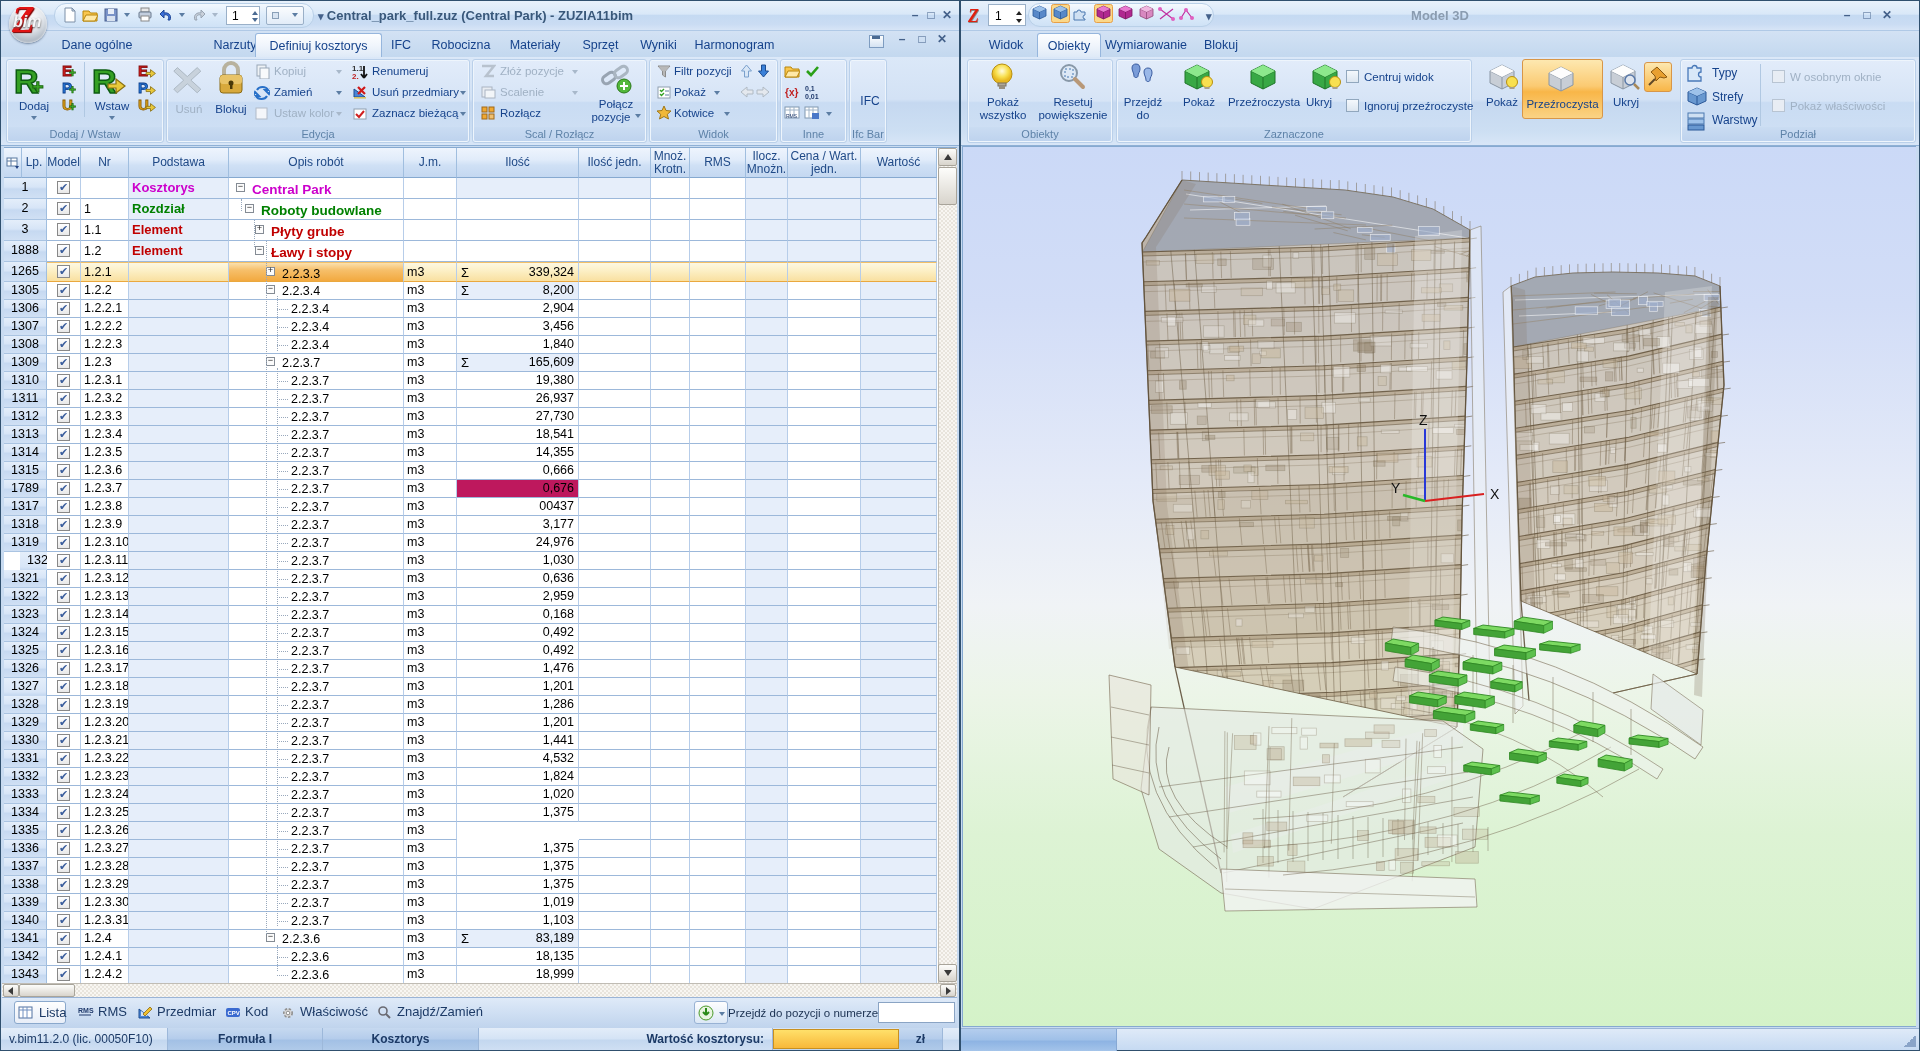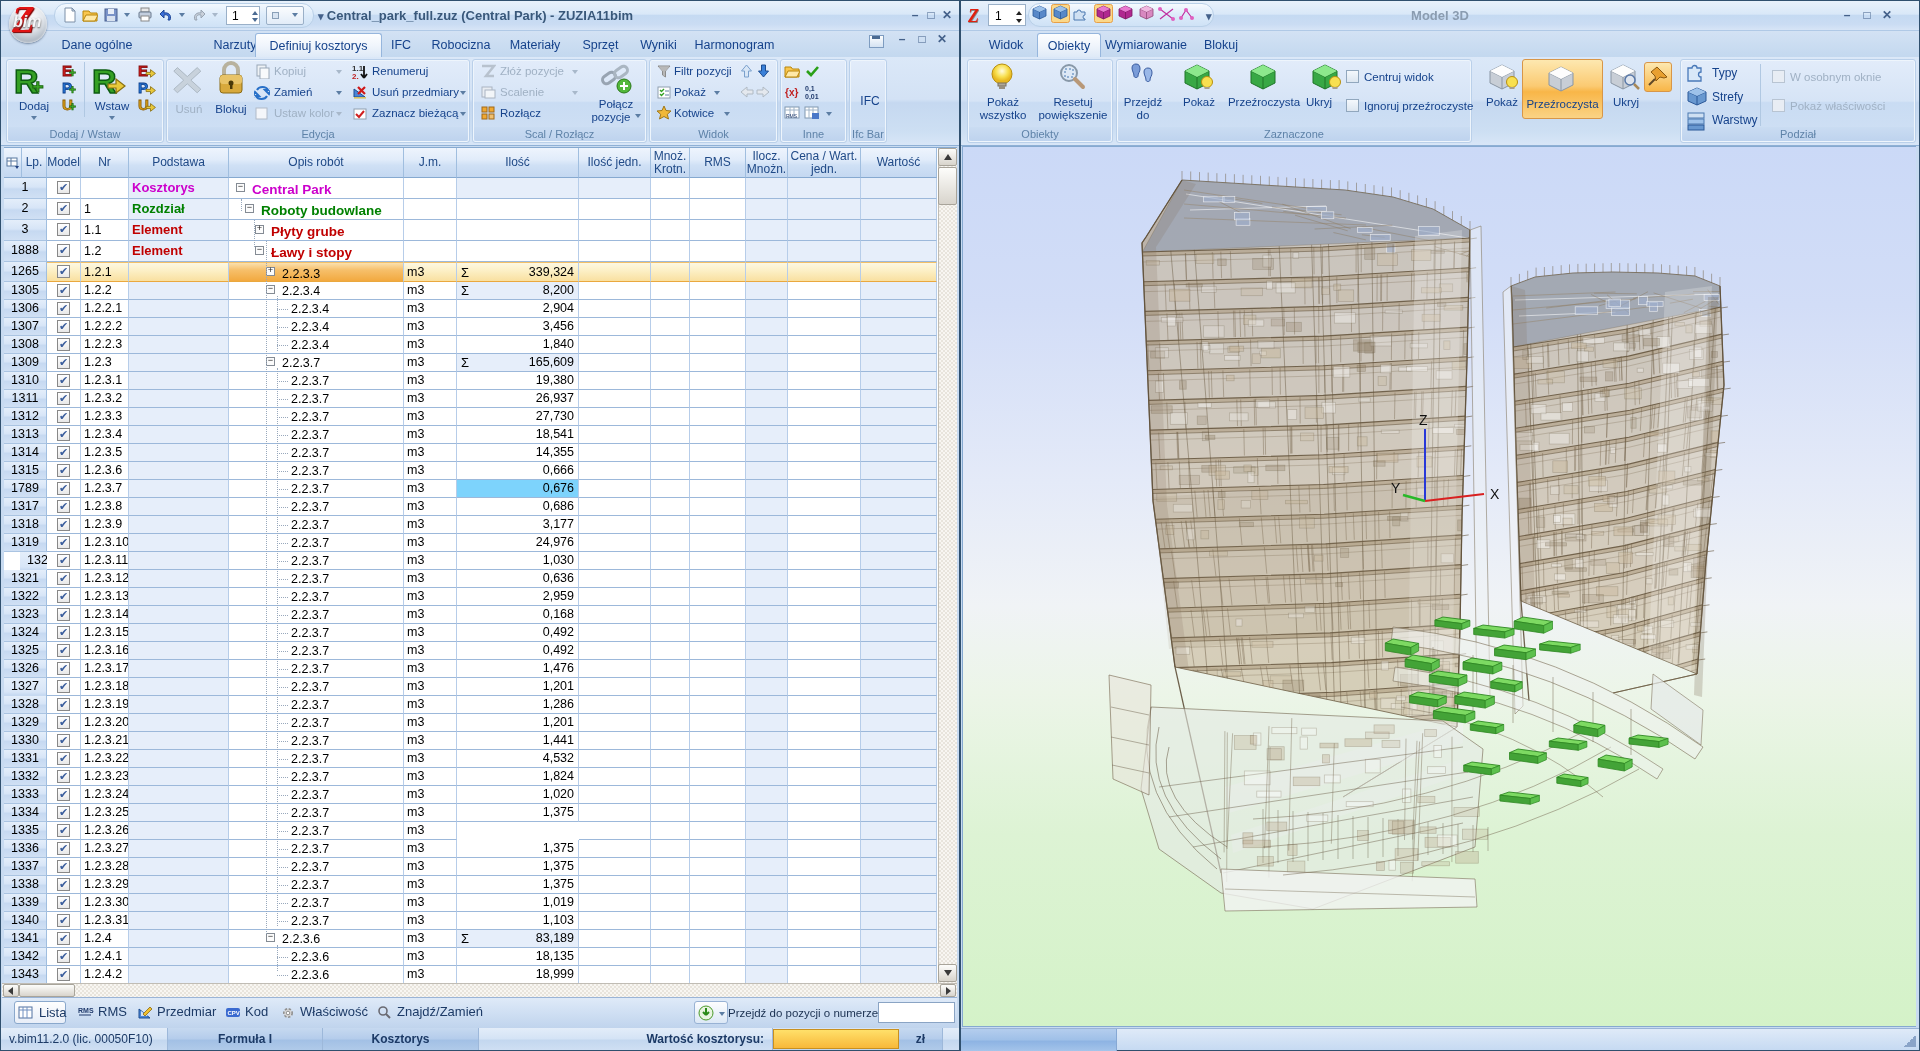--- a/index.html
+++ b/index.html
@@ -661,40 +661,40 @@
 <div class="cell" style="left:857px;top:314px;width:76px;height:18px;background:#e6eefa;line-height:15px;"></div>
 <div class="rh" style="left:0;top:332px;width:43px;height:18px;line-height:16px;">1789</div>
 <div class="cell" style="left:43px;top:332px;width:34px;height:18px;background:#ffffff;line-height:15px;"></div>
 <div class="ckb" style="left:53px;top:334px;"></div>
 <div class="cell" style="left:77px;top:332px;width:48px;height:18px;background:#ffffff;line-height:15px;">1.2.3.7</div>
 <div class="cell" style="left:125px;top:332px;width:100px;height:18px;background:#e6eefa;line-height:15px;"></div>
 <div class="cell" style="left:225px;top:332px;width:175px;height:18px;background:#ffffff;line-height:15px;">
         <span style="position:absolute;left:62px;top:2px;">2.2.3.7</span>
       </div>
 <div class="cell" style="left:400px;top:332px;width:53px;height:18px;background:#ffffff;line-height:15px;">m3</div>
-<div class="cell" style="left:453px;top:332px;width:122px;height:18px;background:#7dd3fc;line-height:15px;">
+<div class="cell" style="left:453px;top:332px;width:122px;height:18px;background:#be185d;line-height:15px;">
         <span style="position:absolute;right:4px;">0,676</span>
       </div>
 <div class="cell" style="left:575px;top:332px;width:72px;height:18px;background:#ffffff;line-height:15px;"></div>
 <div class="cell" style="left:647px;top:332px;width:39px;height:18px;background:#ffffff;line-height:15px;"></div>
 <div class="cell" style="left:686px;top:332px;width:56px;height:18px;background:#ffffff;line-height:15px;"></div>
 <div class="cell" style="left:742px;top:332px;width:42px;height:18px;background:#e6eefa;line-height:15px;"></div>
 <div class="cell" style="left:784px;top:332px;width:73px;height:18px;background:#ffffff;line-height:15px;"></div>
 <div class="cell" style="left:857px;top:332px;width:76px;height:18px;background:#e6eefa;line-height:15px;"></div>
 <div class="rh" style="left:0;top:350px;width:43px;height:18px;line-height:16px;">1317</div>
 <div class="cell" style="left:43px;top:350px;width:34px;height:18px;background:#ffffff;line-height:15px;"></div>
 <div class="ckb" style="left:53px;top:352px;"></div>
 <div class="cell" style="left:77px;top:350px;width:48px;height:18px;background:#ffffff;line-height:15px;">1.2.3.8</div>
 <div class="cell" style="left:125px;top:350px;width:100px;height:18px;background:#e6eefa;line-height:15px;"></div>
 <div class="cell" style="left:225px;top:350px;width:175px;height:18px;background:#ffffff;line-height:15px;">
         <span style="position:absolute;left:62px;top:2px;">2.2.3.7</span>
       </div>
 <div class="cell" style="left:400px;top:350px;width:53px;height:18px;background:#ffffff;line-height:15px;">m3</div>
 <div class="cell" style="left:453px;top:350px;width:122px;height:18px;background:#ffffff;line-height:15px;">
-        <span style="position:absolute;right:4px;">0,686</span>
+        <span style="position:absolute;right:4px;">00437</span>
       </div>
 <div class="cell" style="left:575px;top:350px;width:72px;height:18px;background:#ffffff;line-height:15px;"></div>
 <div class="cell" style="left:647px;top:350px;width:39px;height:18px;background:#ffffff;line-height:15px;"></div>
 <div class="cell" style="left:686px;top:350px;width:56px;height:18px;background:#ffffff;line-height:15px;"></div>
 <div class="cell" style="left:742px;top:350px;width:42px;height:18px;background:#e6eefa;line-height:15px;"></div>
 <div class="cell" style="left:784px;top:350px;width:73px;height:18px;background:#ffffff;line-height:15px;"></div>
 <div class="cell" style="left:857px;top:350px;width:76px;height:18px;background:#e6eefa;line-height:15px;"></div>
 <div class="rh" style="left:0;top:368px;width:43px;height:18px;line-height:16px;">1318</div>
 <div class="cell" style="left:43px;top:368px;width:34px;height:18px;background:#ffffff;line-height:15px;"></div>
 <div class="ckb" style="left:53px;top:370px;"></div>

